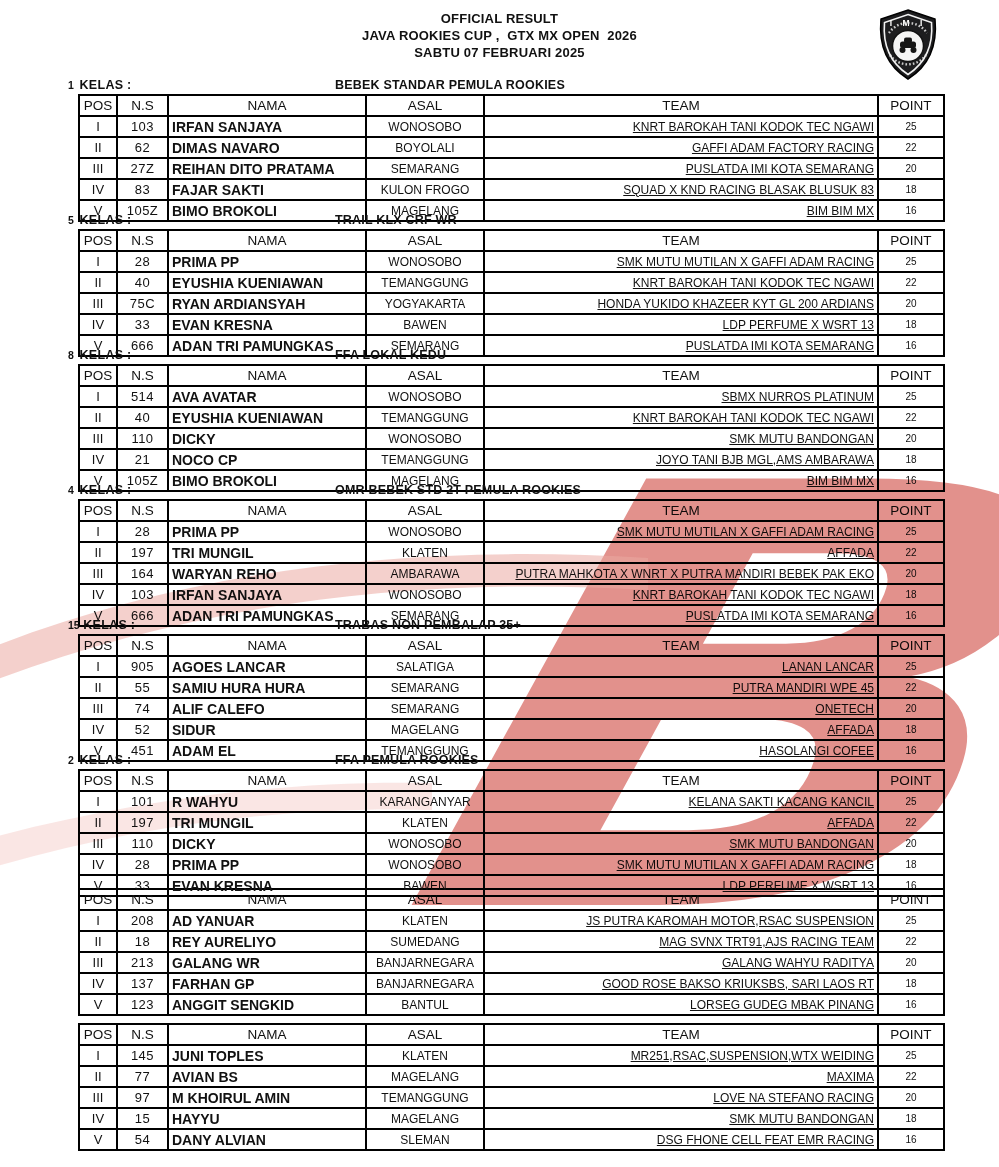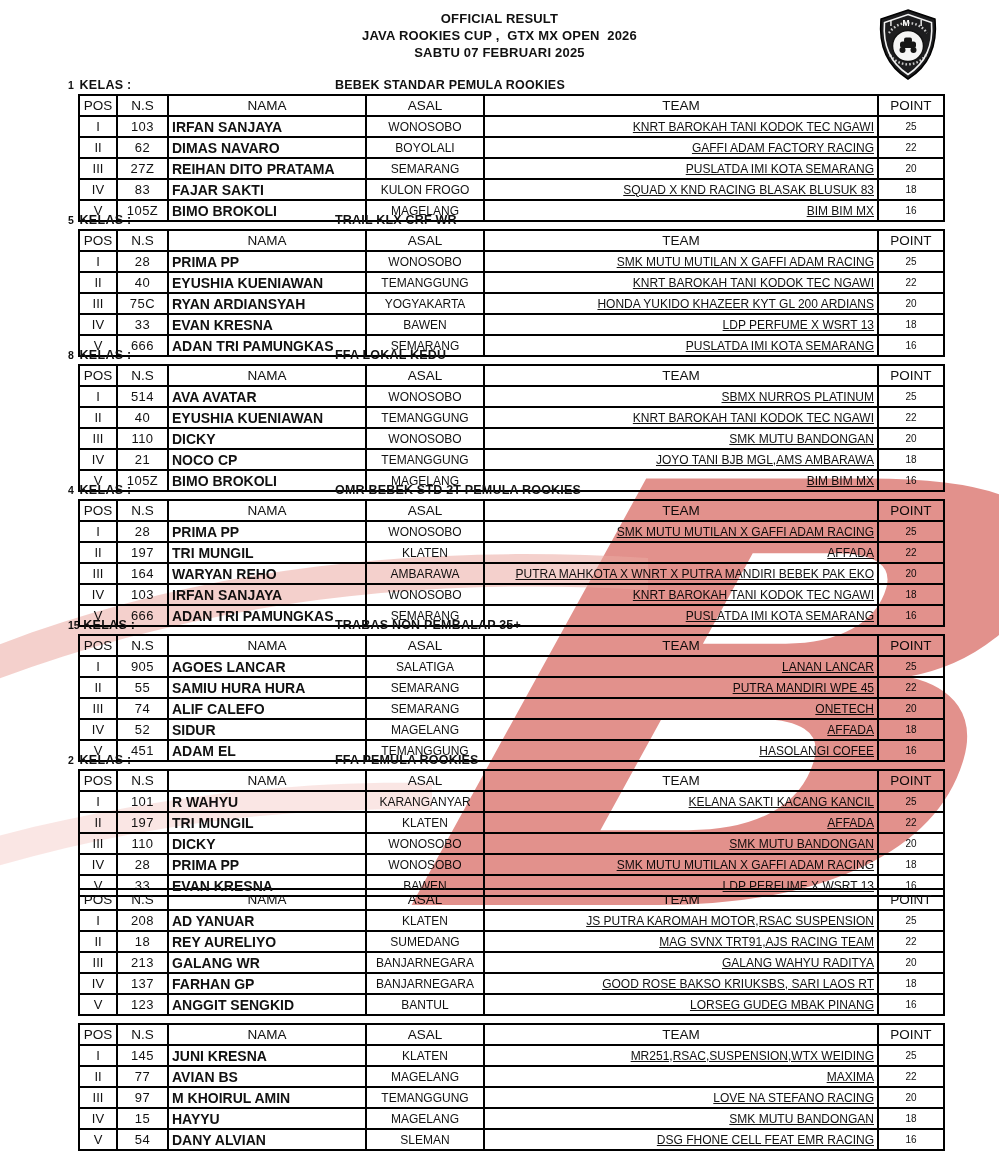--- a/index.html
+++ b/index.html
@@ -606,21 +606,21 @@
               <th>NAMA</th>
               <th>ASAL</th>
               <th>TEAM</th>
               <th>POINT</th>
             </tr>
           </thead>
       <tbody>
             <tr>
               <td class="c-pos">I</td>
               <td class="c-ns">145</td>
-              <td class="c-nama">JUNI KRESNA</td>
+              <td class="c-nama">JUNI TOPLES</td>
               <td class="c-asal">KLATEN</td>
               <td class="c-team">MR251,RSAC,SUSPENSION,WTX WEIDING</td>
               <td class="c-point">25</td>
             </tr>
             <tr>
               <td class="c-pos">II</td>
               <td class="c-ns">77</td>
               <td class="c-nama">AVIAN BS</td>
               <td class="c-asal">MAGELANG</td>
               <td class="c-team">MAXIMA</td>

